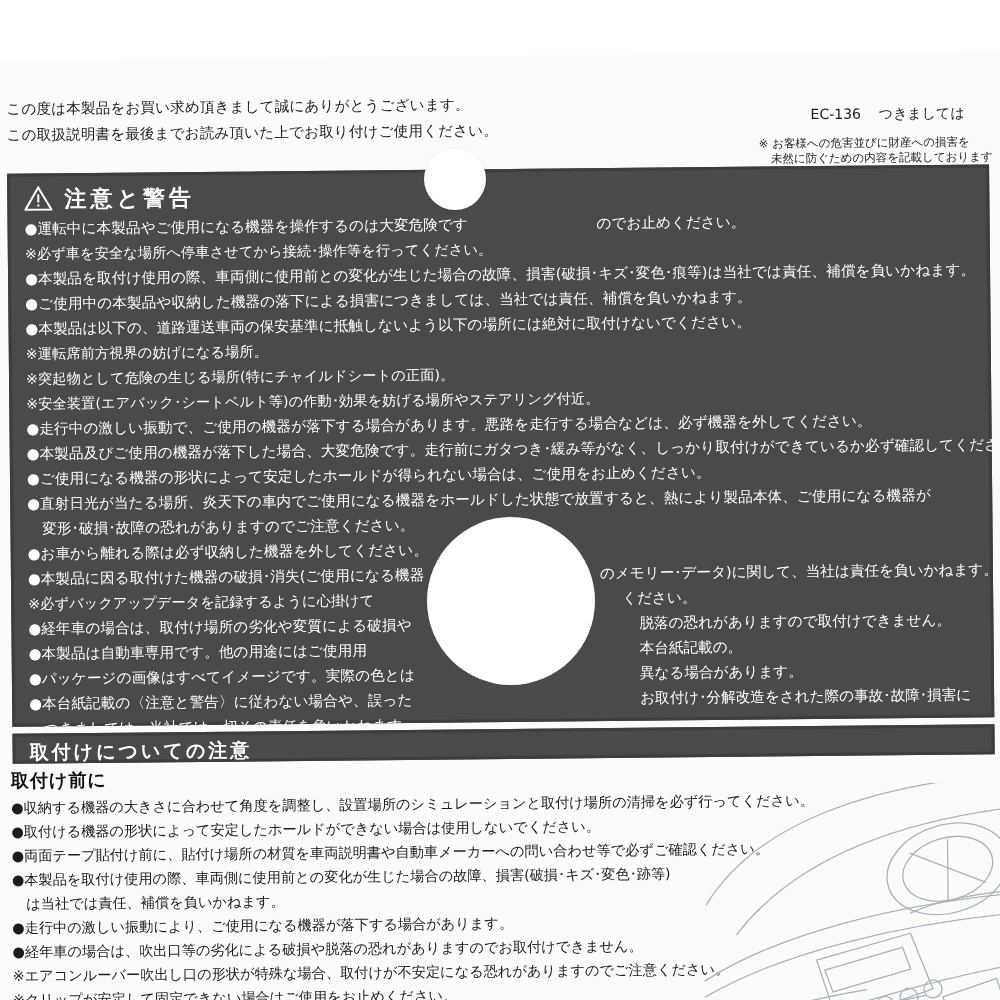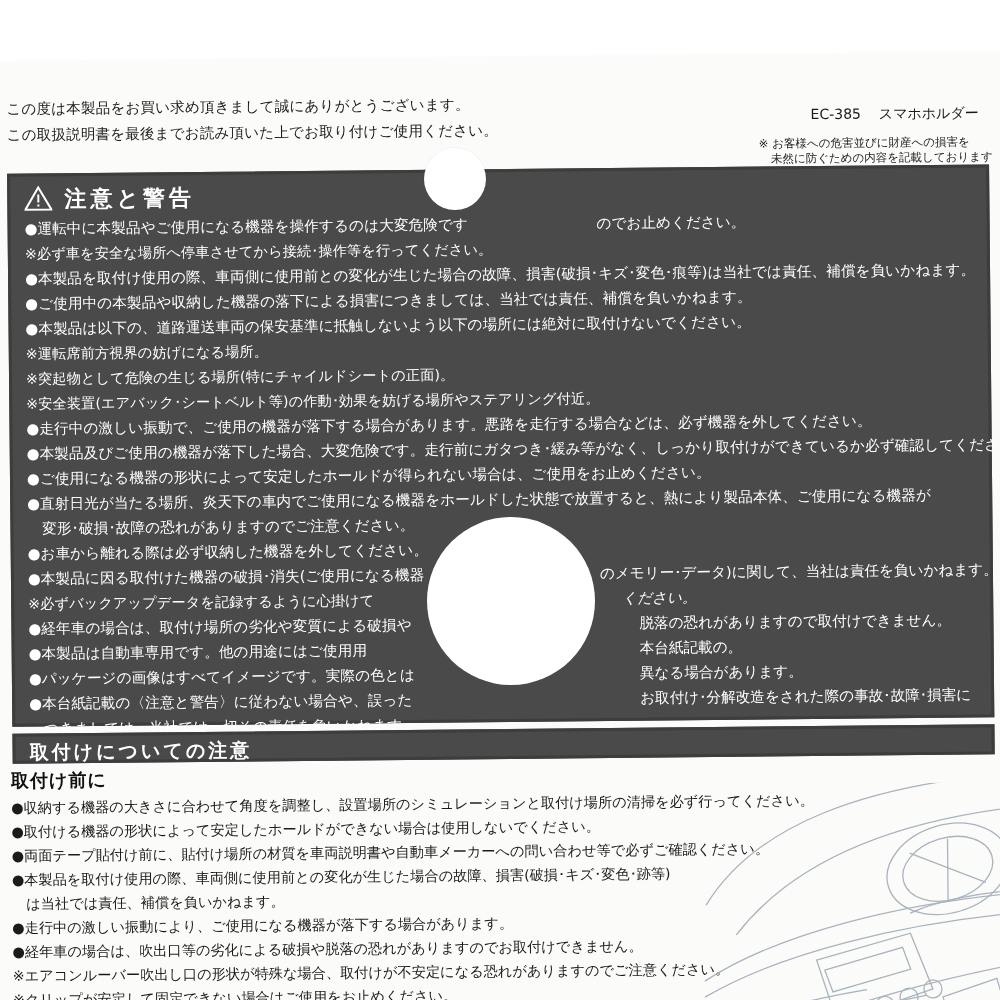--- a/index.html
+++ b/index.html
@@ -175,22 +175,22 @@
 
 <div id="sheet">
   <div id="bg-left"></div>
   <div id="topmargin"></div>
 
   <div id="paper">
 
     <div class="hdr jp" id="hdr-l1">この度は本製品をお買い求め頂きまして誠にありがとうございます。</div>
     <div class="hdr jp" id="hdr-l2">この取扱説明書を最後までお読み頂いた上でお取り付けご使用ください。</div>
     <div id="model" class="jp">
-      <span>EC-385</span>
-      &nbsp;&nbsp;&nbsp;<span>スマホホルダー</span>
+      <span>EC-136</span>
+      &nbsp;&nbsp;&nbsp;<span>つきましては</span>
     </div>
     <div id="note-r1" class="jp">※ お客様への危害並びに財産への損害を</div>
     <div id="note-r2" class="jp">未然に防ぐための内容を記載しております</div>
 
     <div id="panel">
       <svg id="warn-tri" viewBox="0 0 28 26">
         <polygon points="14,2 27,24 1,24" fill="none" stroke="#ffffff" stroke-width="2"></polygon>
         <rect x="13" y="9" width="2" height="8" fill="#ffffff"></rect>
         <rect x="13" y="19" width="2" height="2" fill="#ffffff"></rect>
       </svg>
@@ -213,21 +213,21 @@
       <div class="pl jp" style="left:14px; top:393px;">●本製品に因る取付けた機器の破損･消失(ご使用になる機器</div>
       <div class="pl jp sub" style="left:14px; top:418px;">※必ずバックアップデータを記録するように心掛けて</div>
       <div class="pl jp" style="left:14px; top:443px;">●経年車の場合は、取付け場所の劣化や変質による破損や</div>
       <div class="pl jp" style="left:14px; top:468px;">●本製品は自動車専用です。他の用途にはご使用用</div>
       <div class="pl jp" style="left:14px; top:493px;">●パッケージの画像はすべてイメージです。実際の色とは</div>
       <div class="pl jp" style="left:14px; top:518px;">●本台紙記載の〈注意と警告〉に従わない場合や、誤った</div>
       <div class="pl jp" style="left:14px; top:543px;">　つきましては、当社では一切その責任を負いかねます。</div>
 
       <div class="plr jp" style="left:586px; top:43px;">のでお止めください。</div>
       <div class="plr jp" style="left:586px; top:393px;">のメモリー･データ)に関して、当社は責任を負いかねます。</div>
-      <div class="plr jp" style="left:608px; top:418px;font-style:italic;">ください。</div>
+      <div class="plr jp" style="left:608px; top:418px;">ください。</div>
       <div class="plr jp" style="left:625px; top:443px;">脱落の恐れがありますので取付けできません。</div>
       <div class="plr jp" style="left:625px; top:468px;">本台紙記載の。</div>
       <div class="plr jp" style="left:625px; top:493px;">異なる場合があります。</div>
       <div class="plr jp" style="left:625px; top:518px;">お取付け･分解改造をされた際の事故･故障･損害に</div>
     </div>
 
     <div id="sec2">
       <div id="sec2-label" class="jp">取付けについての注意</div>
     </div>
     <div id="sub-head" class="jp">取付け前に</div>

